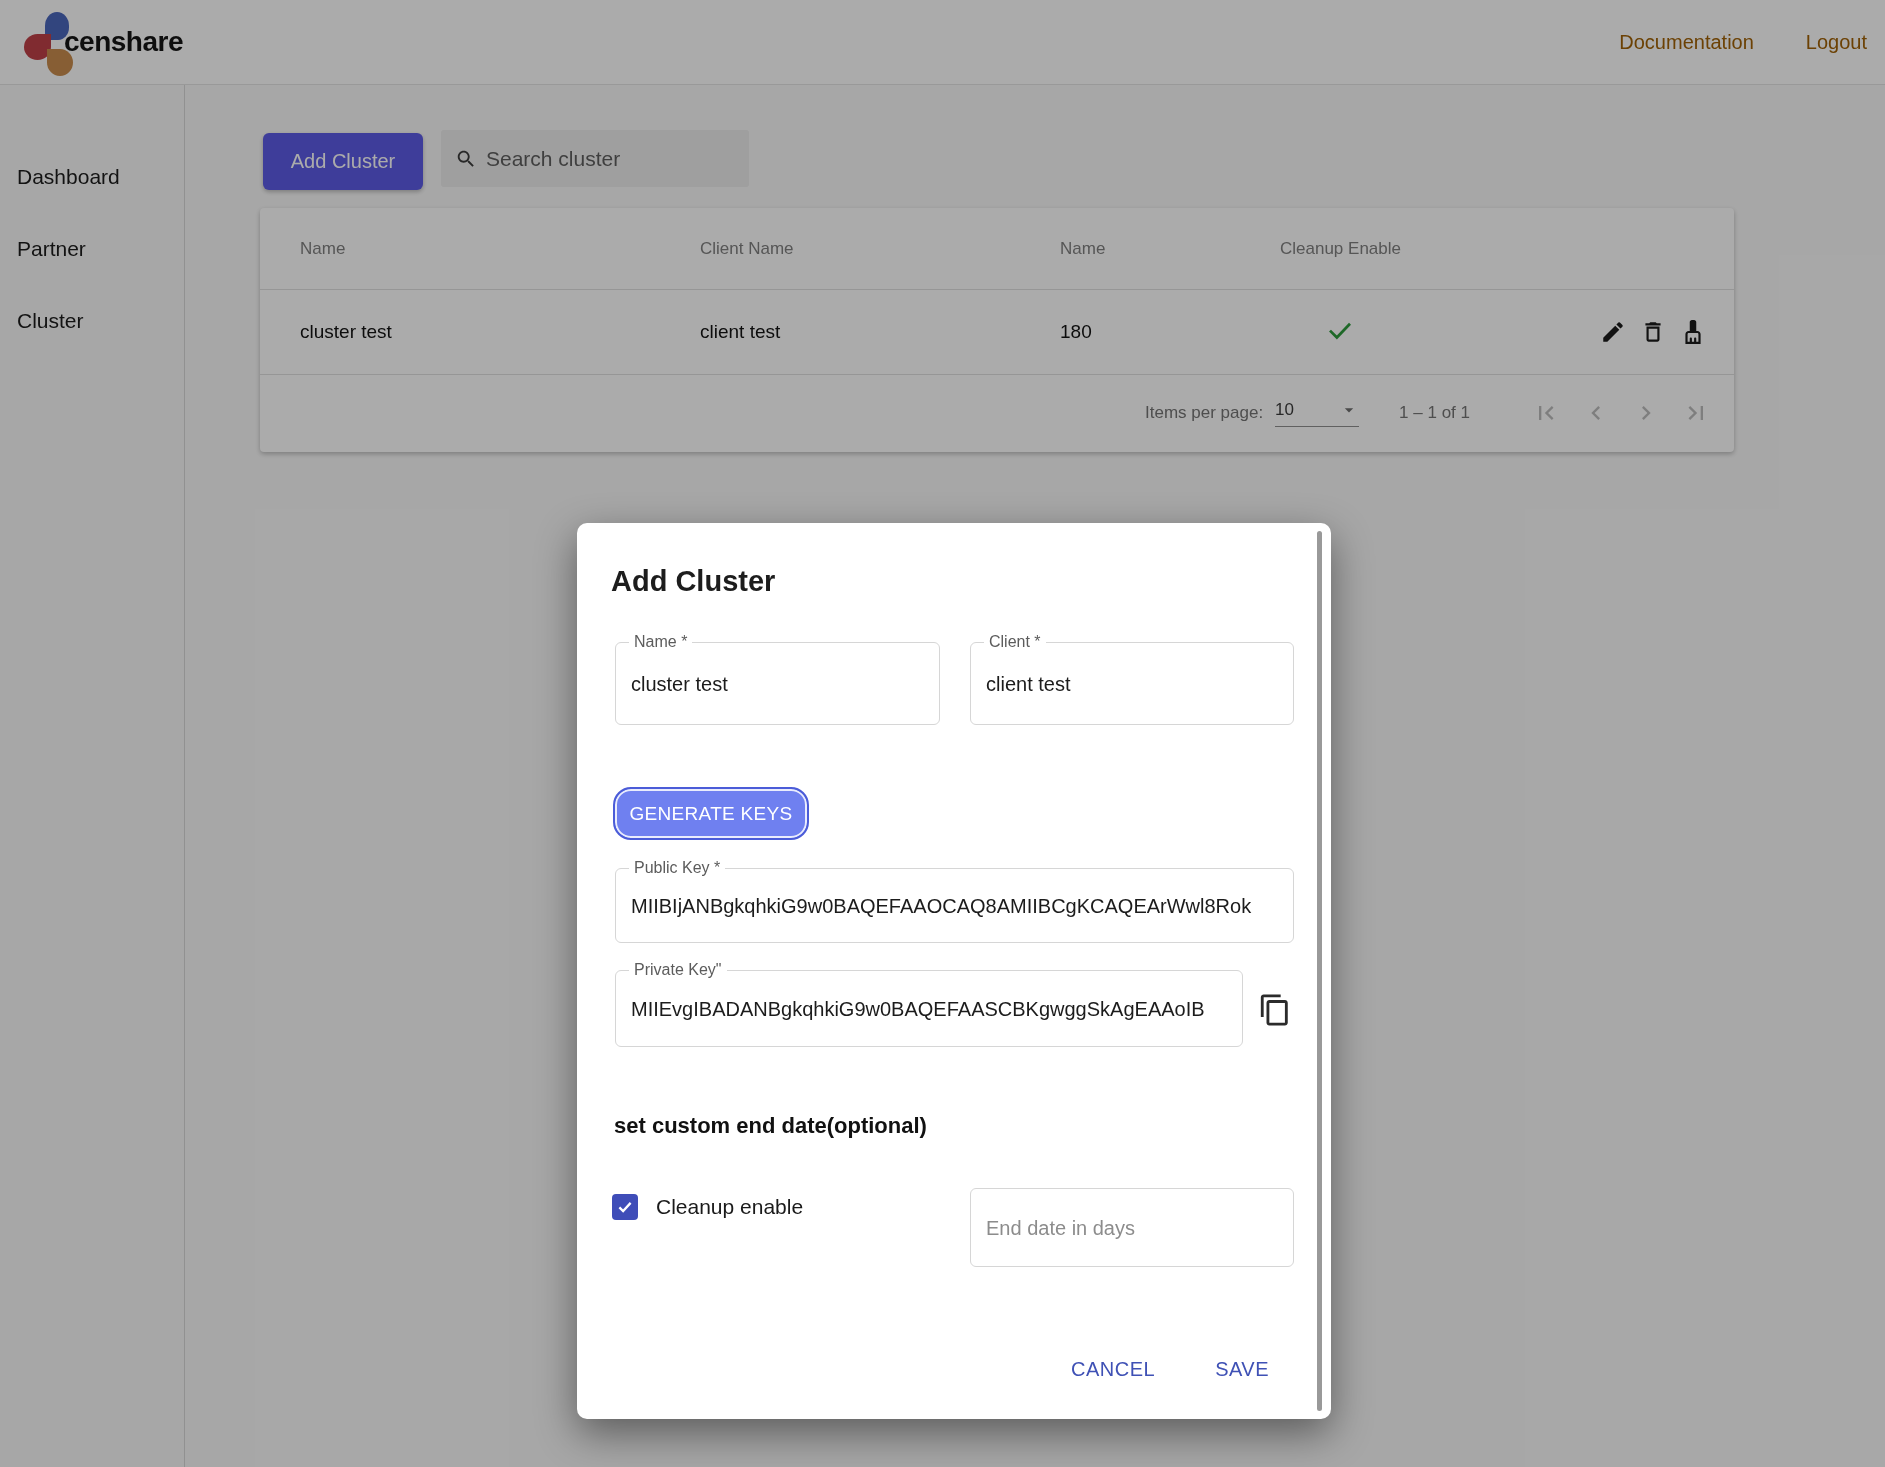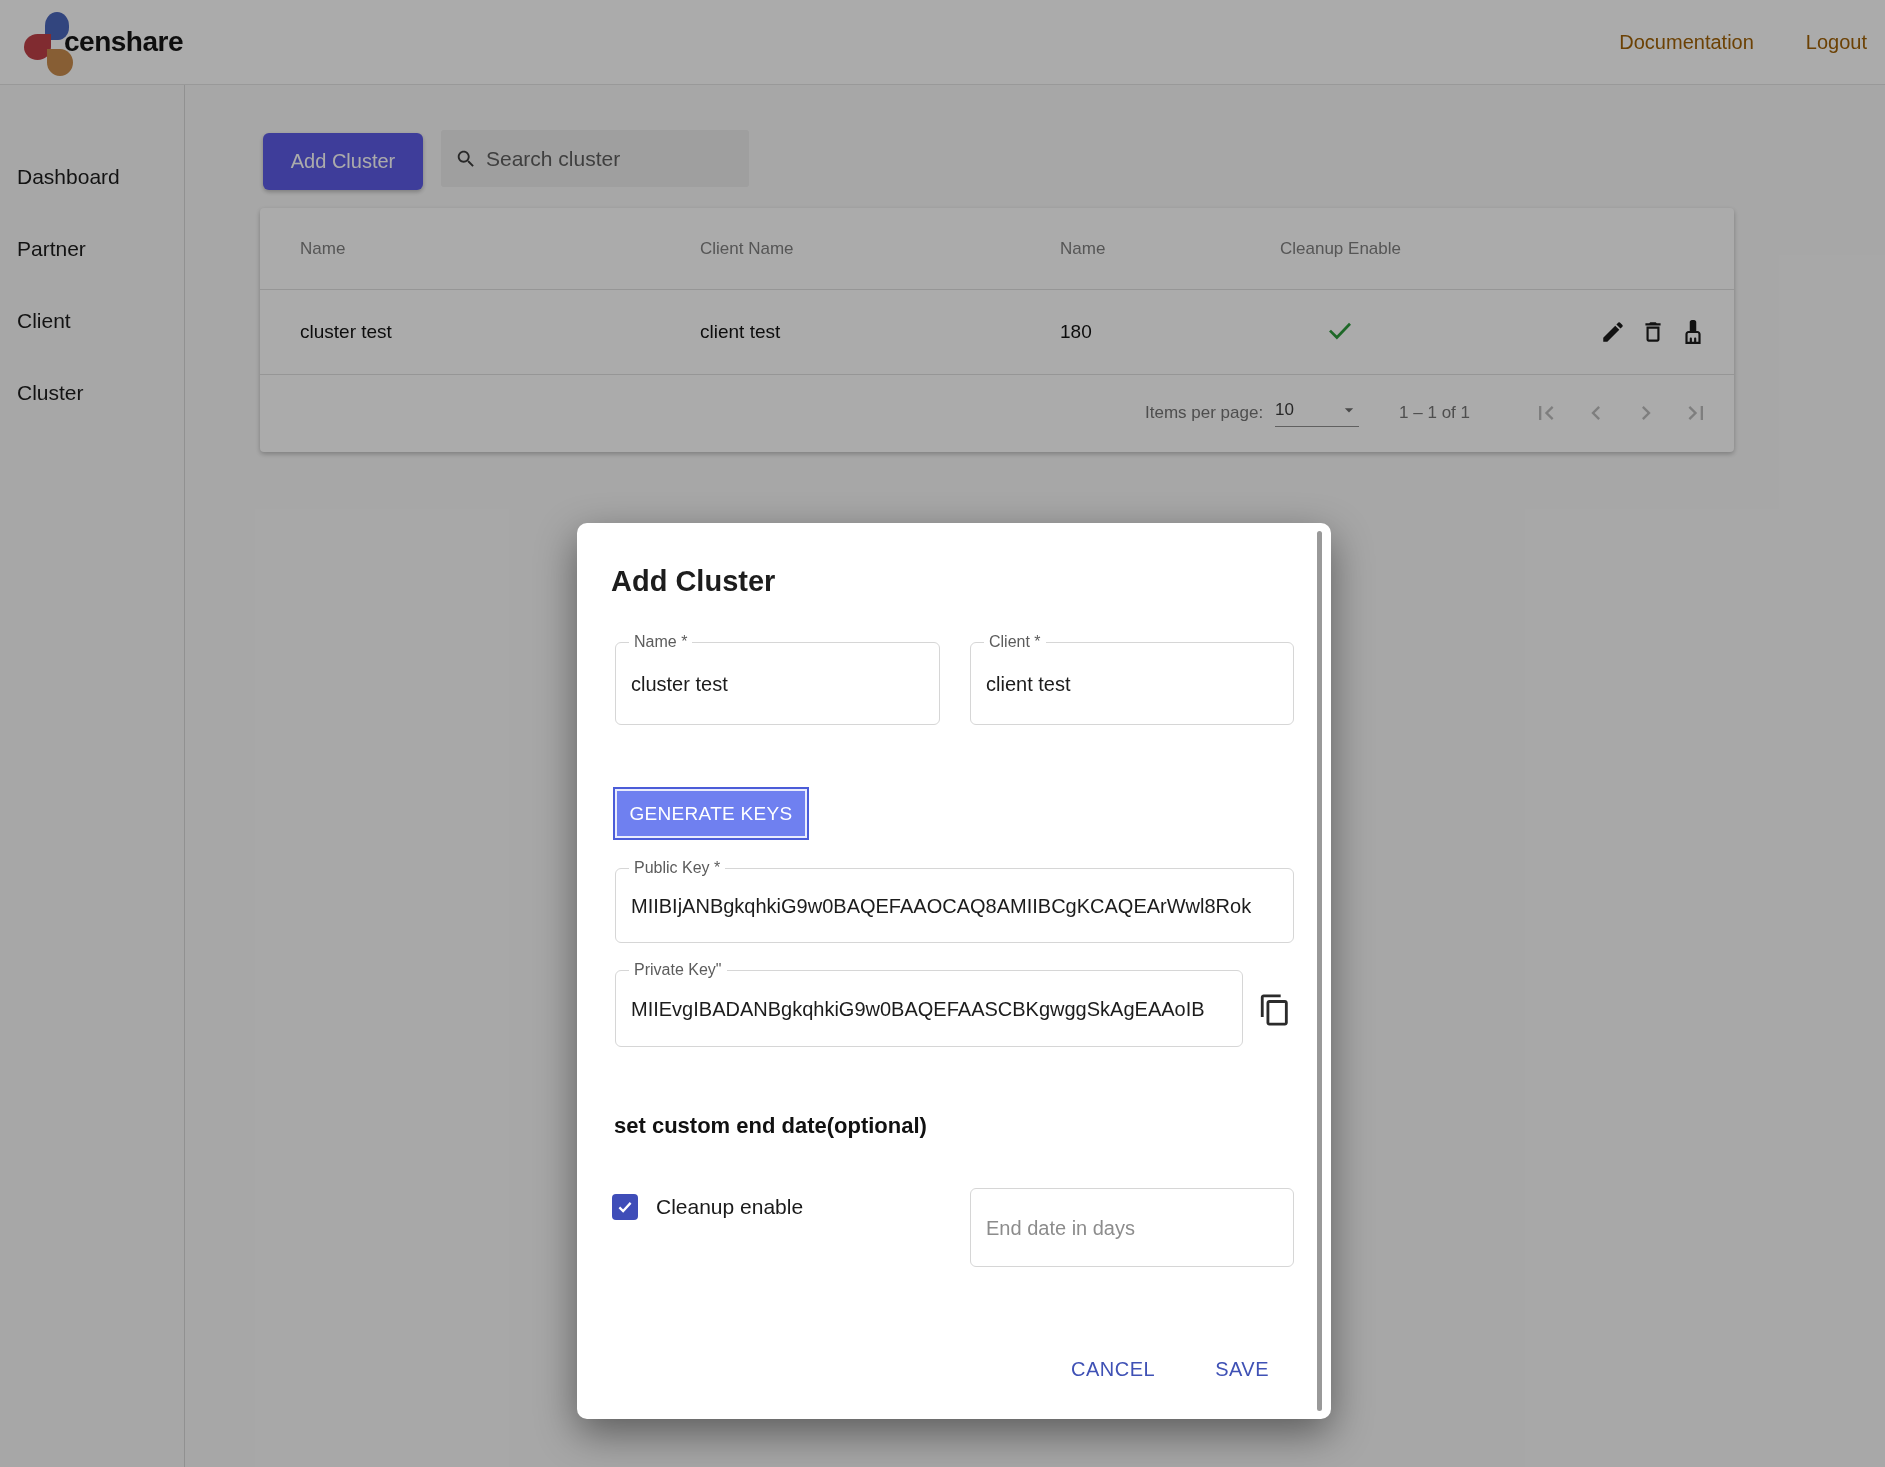--- a/index.html
+++ b/index.html
@@ -55,21 +55,21 @@
   .ofield .flabel { position:absolute; top:-10px; left:13px; background:#fff; padding:0 5px; font-size:16px; color:#5c5c5c; white-space:nowrap; }
   .ofield .fvalue { position:absolute; left:15px; right:10px; top:50%; transform:translateY(-50%); font-size:20px; color:#1c1c1c;
                     white-space:nowrap; overflow:hidden; }
   .fvalue.placeholder { color:#8c8c8c; }
   .f-name    { left:38px;  top:119px; width:325px; height:83px; }
   .f-client  { left:393px; top:119px; width:324px; height:83px; }
   .f-public  { left:38px;  top:345px; width:679px; height:75px; }
   .f-private { left:38px;  top:447px; width:628px; height:77px; }
   .f-enddate { left:393px; top:665px; width:324px; height:79px; }
   .btn-generate { position:absolute; left:36px; top:264px; width:196px; height:53px; background:#6f80f0; color:#fff;
-                  border:2px solid #4b5cd8; border-radius:0; box-shadow:inset 0 0 0 2px rgba(255,255,255,.85);
+                  border:2px solid #4b5cd8; border-radius:18px; box-shadow:inset 0 0 0 2px rgba(255,255,255,.85);
                   font-size:19px; font-family:inherit; letter-spacing:.3px; cursor:pointer; }
   .btn-copy { position:absolute; left:681px; top:470px; width:34px; height:34px; border:none; background:none; padding:0; cursor:pointer; }
   .section-heading { position:absolute; left:37px; top:590px; font-size:22px; font-weight:700; color:#111; }
   .cleanup-row { position:absolute; left:35px; top:671px; display:flex; align-items:center; gap:18px; }
   .checkbox { width:26px; height:26px; background:#3f4db8; border-radius:4px; display:flex; align-items:center; justify-content:center; cursor:pointer; }
   .cleanup-label { font-size:21px; color:#1a1a1a; }
   .modal-actions { position:absolute; right:62px; top:835px; display:flex; gap:60px; }
   .text-btn { border:none; background:none; font-family:inherit; font-size:20px; letter-spacing:.5px; color:#3f51b5; cursor:pointer; }
   .modal-scrollbar { position:absolute; left:740px; top:8px; width:5px; height:880px; background:#999; border-radius:3px; cursor:pointer; }
 </style>
@@ -87,21 +87,20 @@
     </div>
     <nav class="header-nav">
       <span class="header-link">Documentation</span>
       <span class="header-link">Logout</span>
     </nav>
   </header>
 
   <aside class="sidebar">
     <div class="side-item">Dashboard</div>
     <div class="side-item">Partner</div>
-    <div class="side-item">Client</div>
     <div class="side-item">Cluster</div>
   </aside>
 
   <button class="btn-add">Add Cluster</button>
   <div class="searchbox">
     <svg width="22" height="22" viewBox="0 0 24 24" fill="#3c3c3c">
       <path d="M15.5 14h-.79l-.28-.27C15.41 12.59 16 11.11 16 9.5 16 5.91 13.09 3 9.5 3S3 5.91 3 9.5 5.91 16 9.5 16c1.61 0 3.09-.59 4.23-1.57l.27.28v.79l5 4.99L20.49 19l-4.99-5zm-6 0C7.01 14 5 11.99 5 9.5S7.01 5 9.5 5 14 7.01 14 9.5 11.99 14 9.5 14z"></path>
     </svg>
     <span class="ph">Search cluster</span>
   </div>

